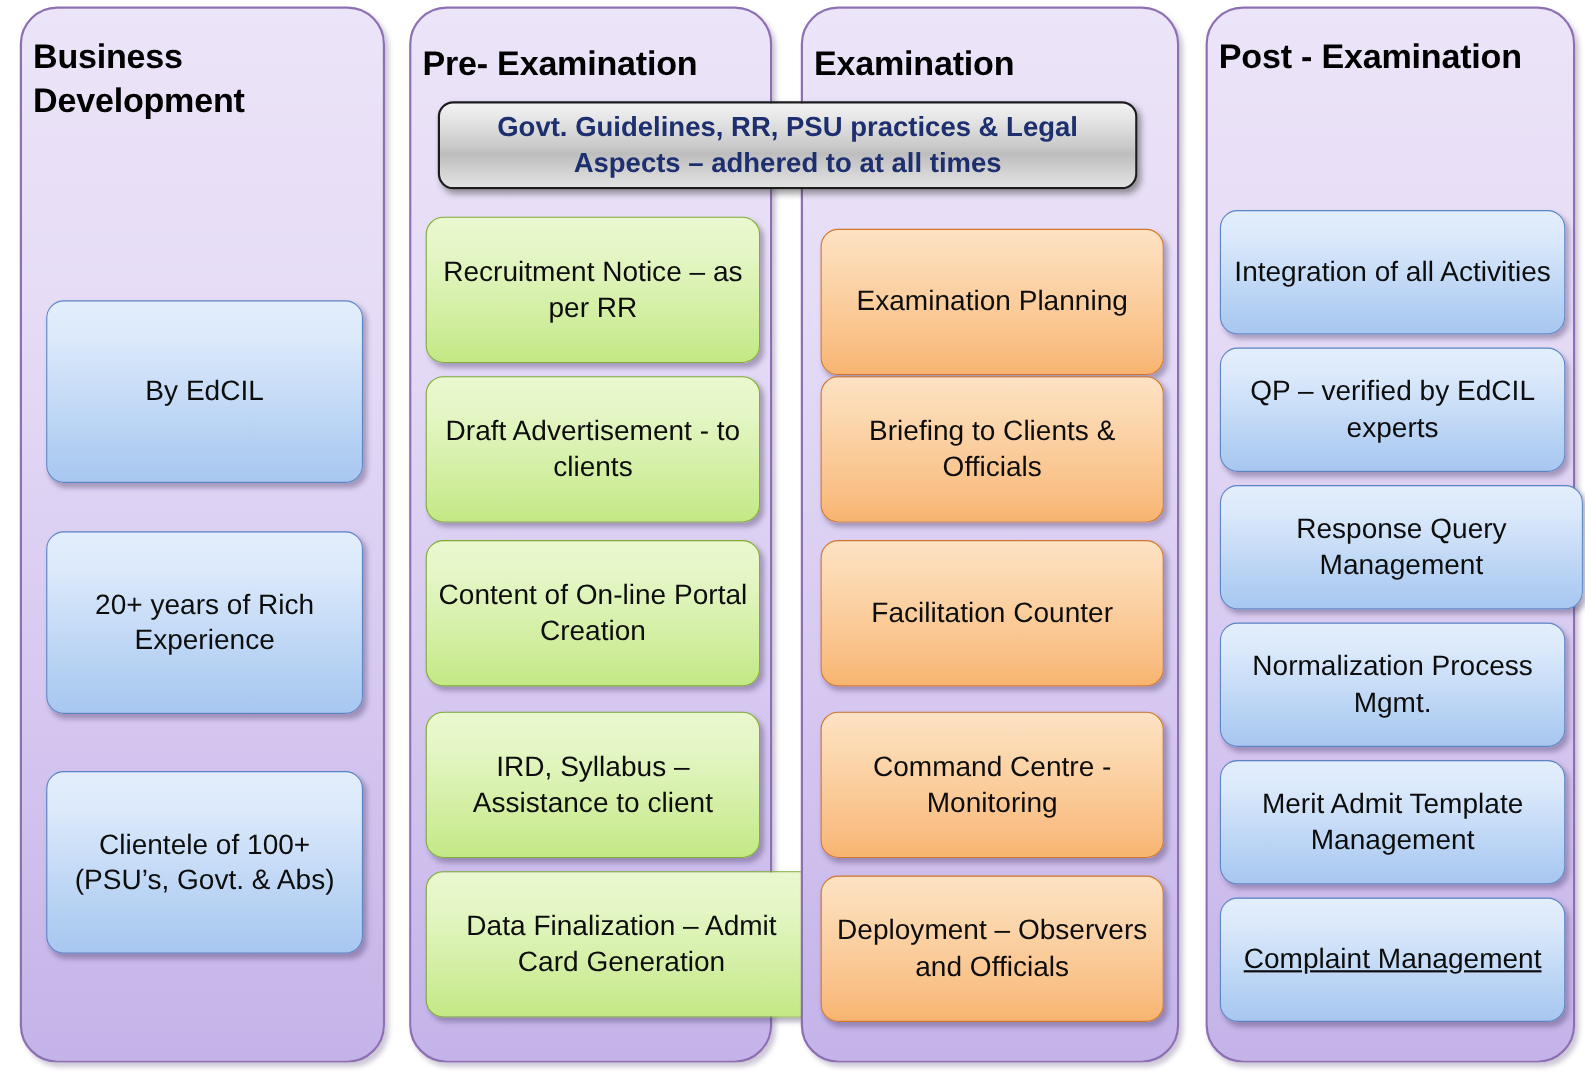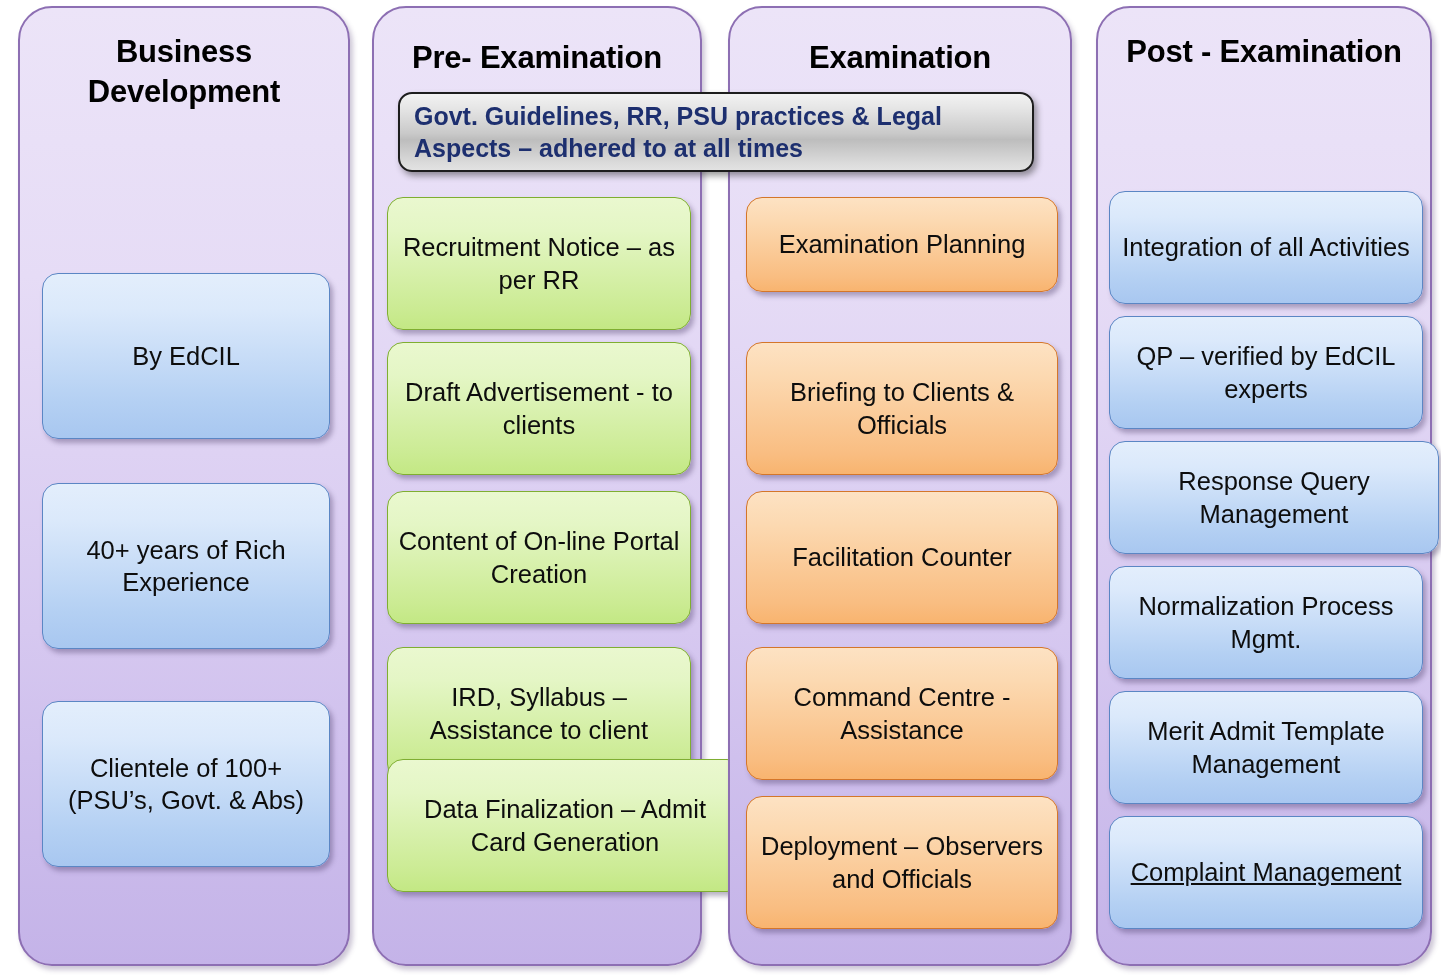--- a/index.html
+++ b/index.html
@@ -36,21 +36,21 @@
   #panel-0 { left: 18px;   width: 332px; }
   #panel-1 { left: 372px;  width: 330px; }
   #panel-2 { left: 728px;  width: 344px; }
   #panel-3 { left: 1096px; width: 336px; }
 
   .panel-title {
     position: absolute;
     left: 10px;
     right: 10px;
     top: 24px;
-    text-align: center;
+    text-align: left;
     font-weight: bold;
     font-size: 31px;
     line-height: 1.30;
     color: #000000;
     letter-spacing: -0.2px;
   }
   #panel-0 .panel-title,
   #panel-3 .panel-title { top: 24px; }
   #panel-1 .panel-title,
   #panel-2 .panel-title { top: 30px; }
@@ -98,41 +98,41 @@
     width: 636px;
     height: 80px;
     box-sizing: border-box;
     border: 2.4px solid #1d1d1d;
     border-radius: 14px;
     background: linear-gradient(to bottom, #f2f2f2 0%, #e6e6e6 18%, #c9c9c9 52%, #bdbdbd 60%, #dcdcdc 92%, #e2e2e2 100%);
     box-shadow: 3px 4px 6px rgba(40,40,40,0.45);
     display: flex;
     align-items: center;
     justify-content: center;
-    text-align: left;
+    text-align: center;
     font-weight: bold;
     font-size: 25px;
     line-height: 1.30;
     color: #1d2f6f;
     padding: 0 14px;
   }
 </style>
 </head>
 <body>
 
 <div id="canvas">
 
   <div class="panel" id="panel-0">
     <div class="panel-title">Business Development</div>
     <div class="items">
       <div class="card card-blue" style="left:22px; top:265px; width:288px; height:166px;">
         <span>By EdCIL</span>
       </div>
       <div class="card card-blue" style="left:22px; top:475px; width:288px; height:166px;">
-        <span>40+ years of Rich Experience</span>
+        <span>20+ years of Rich Experience</span>
       </div>
       <div class="card card-blue" style="left:22px; top:693px; width:288px; height:166px;">
         <span>Clientele of 100+ (PSU’s, Govt. &amp; Abs)</span>
       </div>
     </div>
   </div>
 
   <div class="panel" id="panel-1">
     <div class="panel-title">Pre- Examination</div>
     <div class="items">
@@ -141,40 +141,40 @@
       </div>
       <div class="card card-green" style="left:13px; top:334px; width:304px; height:133px;">
         <span>Draft Advertisement  - to clients</span>
       </div>
       <div class="card card-green" style="left:13px; top:483px; width:304px; height:133px;">
         <span>Content of On-line Portal Creation</span>
       </div>
       <div class="card card-green" style="left:13px; top:639px; width:304px; height:133px;">
         <span>IRD, Syllabus – Assistance to client</span>
       </div>
-      <div class="card card-green" style="left:13px; top:751px; width:356px; height:133px;">
+      <div class="card card-green" style="left:13px; top:784px; width:356px; height:133px;">
         <span>Data Finalization – Admit Card Generation</span>
       </div>
     </div>
   </div>
 
   <div class="panel" id="panel-2">
     <div class="panel-title">Examination</div>
     <div class="items">
-      <div class="card card-orange" style="left:16px; top:189px; width:312px; height:95px;">
+      <div class="card card-orange" style="left:16px; top:200px; width:312px; height:133px;">
         <span>Examination Planning</span>
       </div>
       <div class="card card-orange" style="left:16px; top:334px; width:312px; height:133px;">
         <span>Briefing to Clients &amp; Officials</span>
       </div>
       <div class="card card-orange" style="left:16px; top:483px; width:312px; height:133px;">
         <span>Facilitation Counter</span>
       </div>
       <div class="card card-orange" style="left:16px; top:639px; width:312px; height:133px;">
-        <span>Command Centre - Assistance</span>
+        <span>Command Centre - Monitoring</span>
       </div>
       <div class="card card-orange" style="left:16px; top:788px; width:312px; height:133px;">
         <span>Deployment – Observers and Officials</span>
       </div>
     </div>
   </div>
 
   <div class="panel" id="panel-3">
     <div class="panel-title">Post - Examination</div>
     <div class="items">

